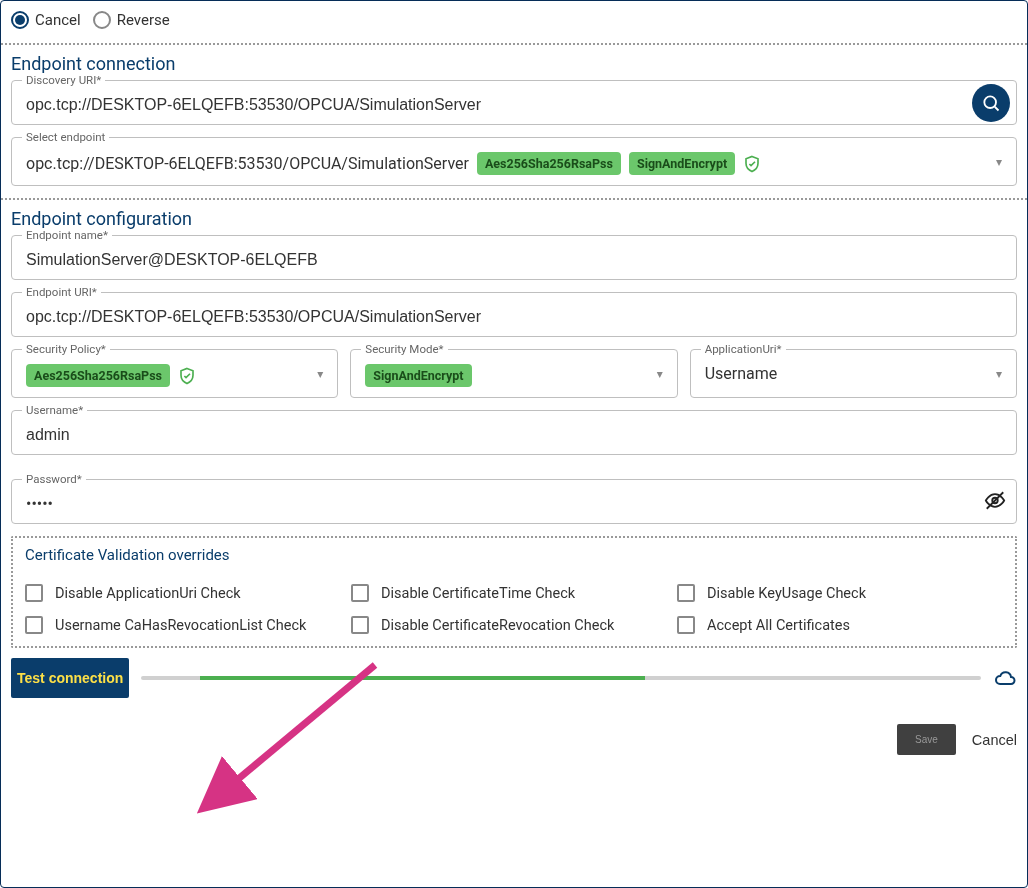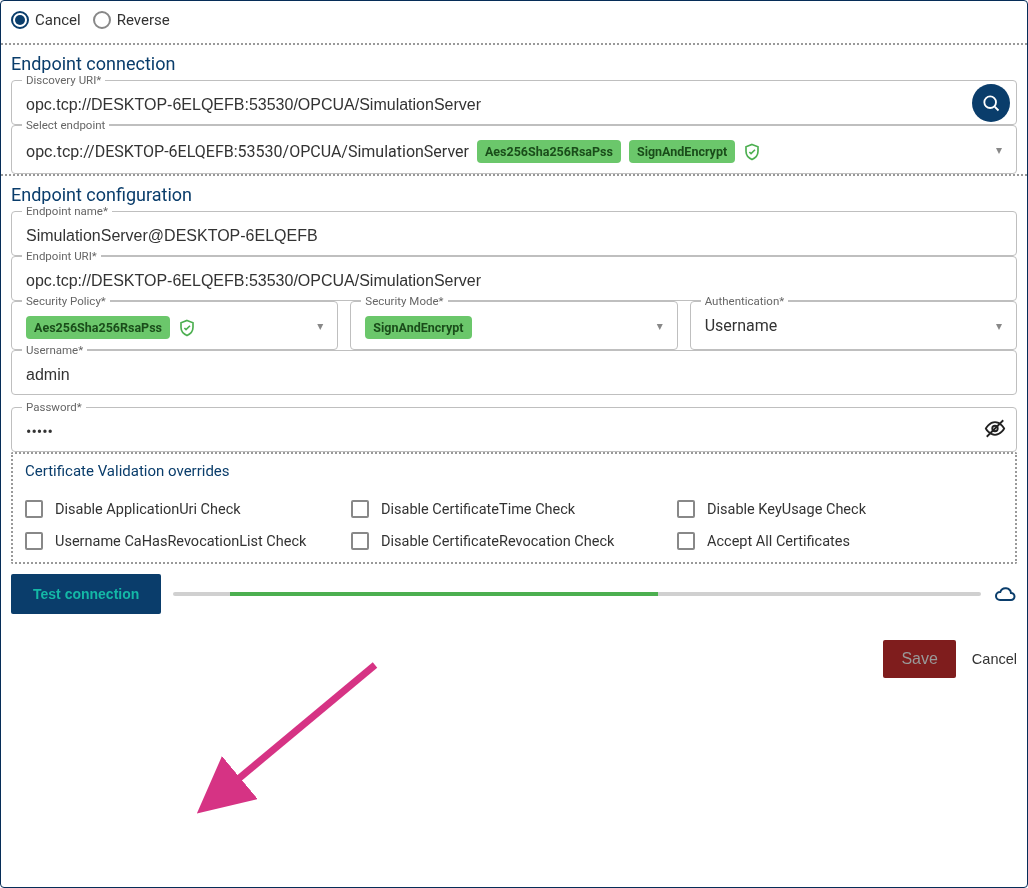--- a/index.html
+++ b/index.html
@@ -64,20 +64,21 @@
 .section-title {
   font-size: 18px;
   color: #0a3d6b;
   padding: 8px 0 6px 0;
 }
 .field {
   position: relative;
   border: 1px solid #bfbfbf;
   border-radius: 4px;
   padding: 14px 14px 10px 14px;
+  margin-bottom: 12px;
 }
 .field-label {
   position: absolute;
   top: -8px;
   left: 10px;
   background: #fff;
   padding: 0 4px;
   font-size: 11.5px;
   color: #666;
 }
@@ -178,23 +179,23 @@
 }
 .check-label { font-size: 14.5px; color: #333; }
 .test-row {
   display: flex;
   align-items: center;
   gap: 12px;
   margin-top: 6px;
 }
 .test-btn {
   background: #0a3d6b;
-  color: #14b8a6;
-  border: none;
-  padding: 12px 22px;
+  color: #fde047;
+  border: none;
+  padding: 12px 6px;
   font-size: 14px;
   font-weight: 600;
   border-radius: 2px;
   cursor: pointer;
   white-space: nowrap;
 }
 .progress {
   flex: 1;
   height: 4px;
   background: #d0d0d0;
@@ -208,25 +209,25 @@
   background: #4caf50;
 }
 .cloud-icon { color: #0a3d6b; }
 .actions {
   display: flex;
   justify-content: flex-end;
   gap: 16px;
   margin-top: 26px;
 }
 .save-btn {
-  background: #7f1d1d;
+  background: #404040;
   color: #999;
   border: none;
   padding: 10px 18px;
-  font-size: 16px;
+  font-size: 10px;
   border-radius: 2px;
 }
 .cancel-btn {
   background: none;
   border: none;
   color: #333;
   font-size: 14.5px;
   cursor: pointer;
 }
 .arrow-annotation {
@@ -305,21 +306,21 @@
       <span class="dropdown-arrow">▾</span>
     </div>
     <div class="field">
       <span class="field-label">Security Mode*</span>
       <div class="field-row">
         <span class="chip">SignAndEncrypt</span>
       </div>
       <span class="dropdown-arrow">▾</span>
     </div>
     <div class="field">
-      <span class="field-label">Authentication*</span>
+      <span class="field-label">ApplicationUri*</span>
       <span class="endpoint-text">Username</span>
       <span class="dropdown-arrow">▾</span>
     </div>
   </div>
 
   <div class="row-2">
     <div class="field">
       <span class="field-label">Username*</span>
       <input class="field-input" value="admin" style="">
     </div>

